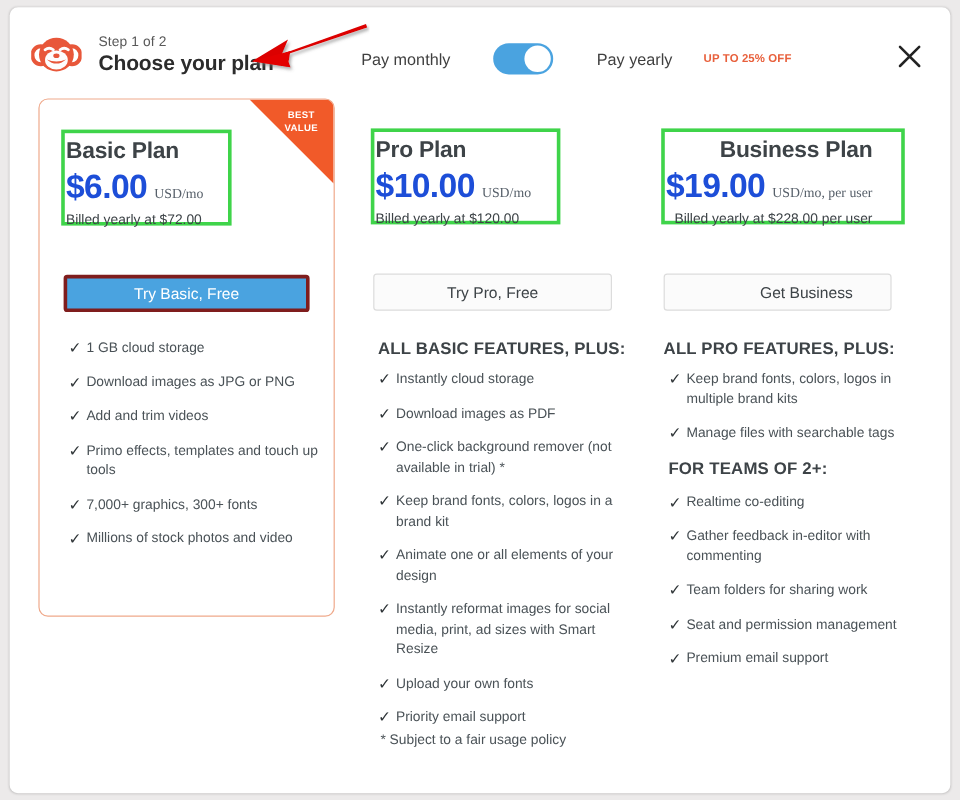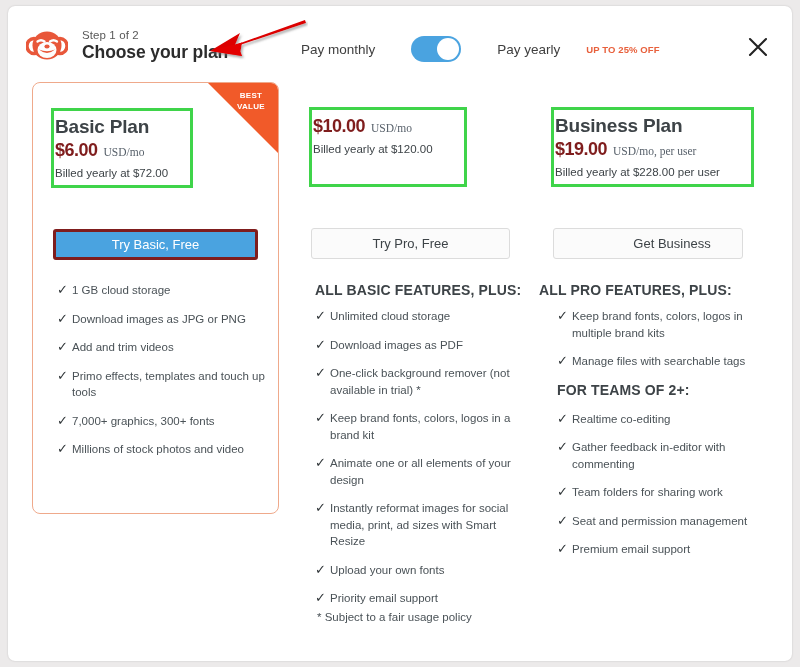--- a/index.html
+++ b/index.html
@@ -169,23 +169,23 @@
     color: #3d4347;
     letter-spacing: -0.2px;
     line-height: 23px;
   }
   .plan-price-row {
     display: flex;
     align-items: baseline;
     margin-top: 2px;
   }
   .plan-price {
-    font-size: 18px;
-    font-weight: bold;
-    color: #7f1d1d;
+    font-size: 28px;
+    font-weight: bold;
+    color: #1d4ed8;
     letter-spacing: -0.5px;
   }
   .plan-unit {
     font-size: 11.5px;
     color: #57606a;
     margin-left: 6px;
     font-family: Liberation Serif, serif;
   }
   .plan-billed {
     font-size: 11.5px;
@@ -332,32 +332,33 @@
             </div>
             <div class="feature">
               <span class="check">✓</span>
               <span class="feature-text">Millions of stock photos and video</span>
             </div>
           </div>
         </div>
         <div class="card card-pro">
           <div class="price-box" style="left:16px;top:25px;width:158px;height:80px;"></div>
           <div class="plan-head" style="left:20px;top:32px;">
+            <div class="plan-name">Pro Plan</div>
             <div class="plan-price-row">
               <span class="plan-price">$10.00</span>
               <span class="plan-unit">USD/mo</span>
             </div>
             <div class="plan-billed">Billed yearly at $120.00</div>
           </div>
           <div class="cta cta-secondary" style="left:18px;top:146px;width:199px;">Try Pro, Free</div>
           <div class="feature-head" style="left:22px;top:200px;">ALL BASIC FEATURES, PLUS:</div>
           <div class="features" style="left:22px;top:226px;width:200px;">
             <div class="feature">
               <span class="check">✓</span>
-              <span class="feature-text">Unlimited cloud storage</span>
+              <span class="feature-text">Instantly cloud storage</span>
             </div>
             <div class="feature">
               <span class="check">✓</span>
               <span class="feature-text">Download images as PDF</span>
             </div>
             <div class="feature">
               <span class="check">✓</span>
               <span class="feature-text">One-click background remover (not available in trial) *</span>
             </div>
             <div class="feature">
@@ -378,30 +379,30 @@
             </div>
             <div class="feature">
               <span class="check">✓</span>
               <span class="feature-text">Priority email support</span>
             </div>
           </div>
           <div class="footnote" style="left:24px;top:529px;">* Subject to a fair usage policy</div>
         </div>
         <div class="card card-business">
           <div class="price-box" style="left:16px;top:25px;width:203px;height:80px;"></div>
-          <div class="plan-head" style="left:20px;top:32px;">
+          <div class="plan-head" style="left:20px;top:32px;text-align:right;">
             <div class="plan-name">Business Plan</div>
             <div class="plan-price-row">
               <span class="plan-price">$19.00</span>
               <span class="plan-unit">USD/mo, per user</span>
             </div>
             <div class="plan-billed">Billed yearly at $228.00 per user</div>
           </div>
           <div class="cta cta-secondary" style="left:18px;top:146px;width:190px;padding-left:48px;">Get Business</div>
-          <div class="feature-head" style="left:4px;top:200px;">ALL PRO FEATURES, PLUS:</div>
+          <div class="feature-head" style="left:18px;top:200px;">ALL PRO FEATURES, PLUS:</div>
           <div class="features" style="left:22px;top:226px;width:208px;">
             <div class="feature">
               <span class="check">✓</span>
               <span class="feature-text">Keep brand fonts, colors, logos in multiple brand kits</span>
             </div>
             <div class="feature">
               <span class="check">✓</span>
               <span class="feature-text">Manage files with searchable tags</span>
             </div>
             <div class="feature-head" style="position:relative;margin-top:10px;margin-bottom:13px;">FOR TEAMS OF 2+:</div>

